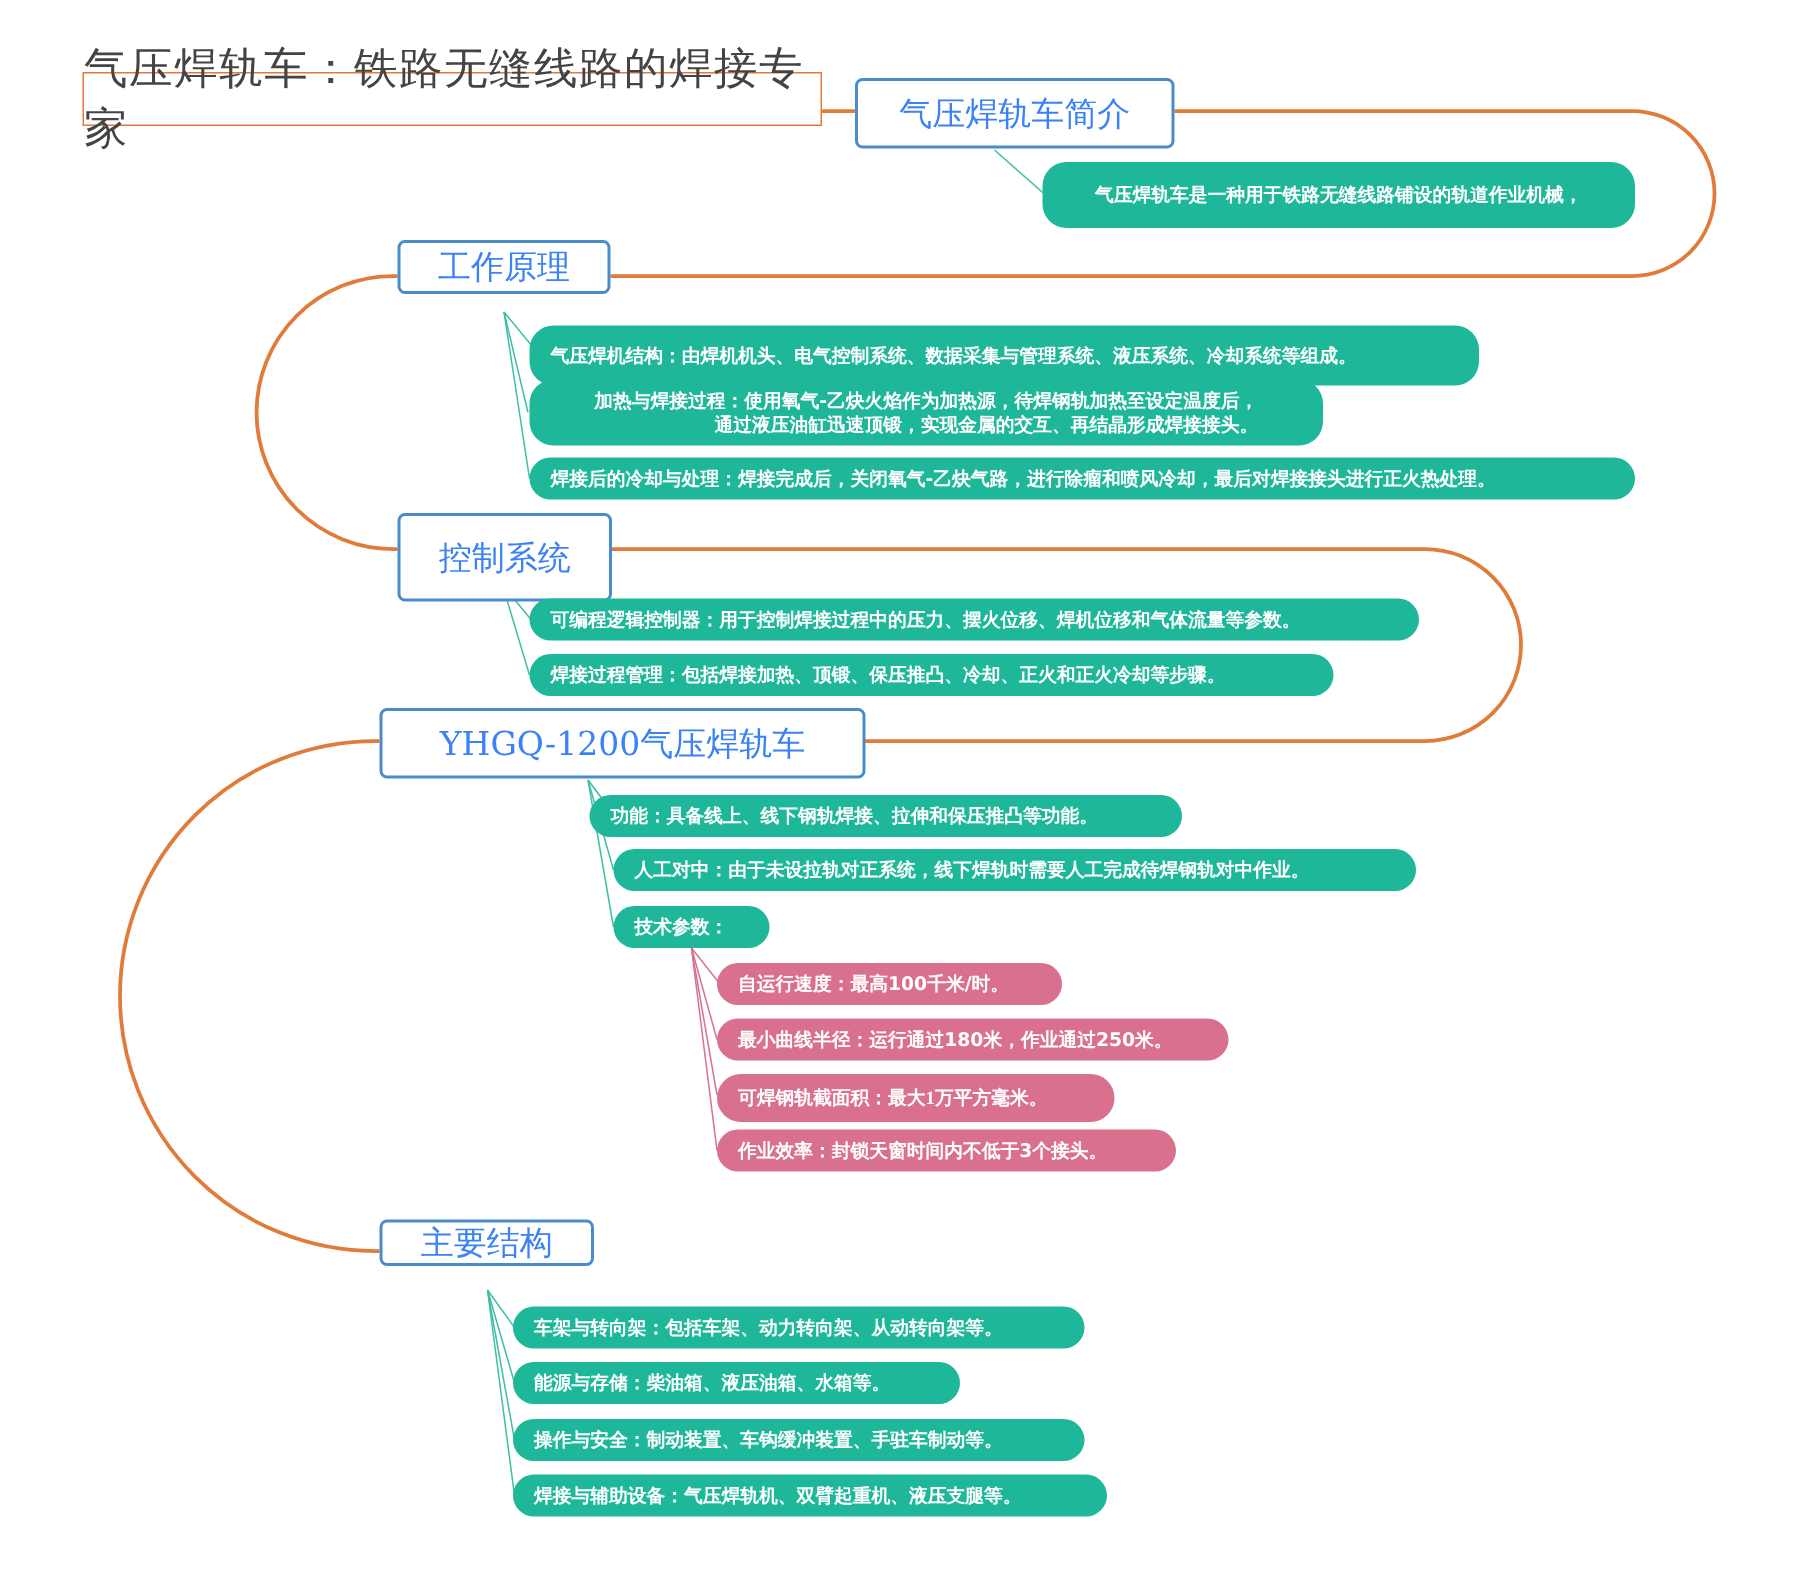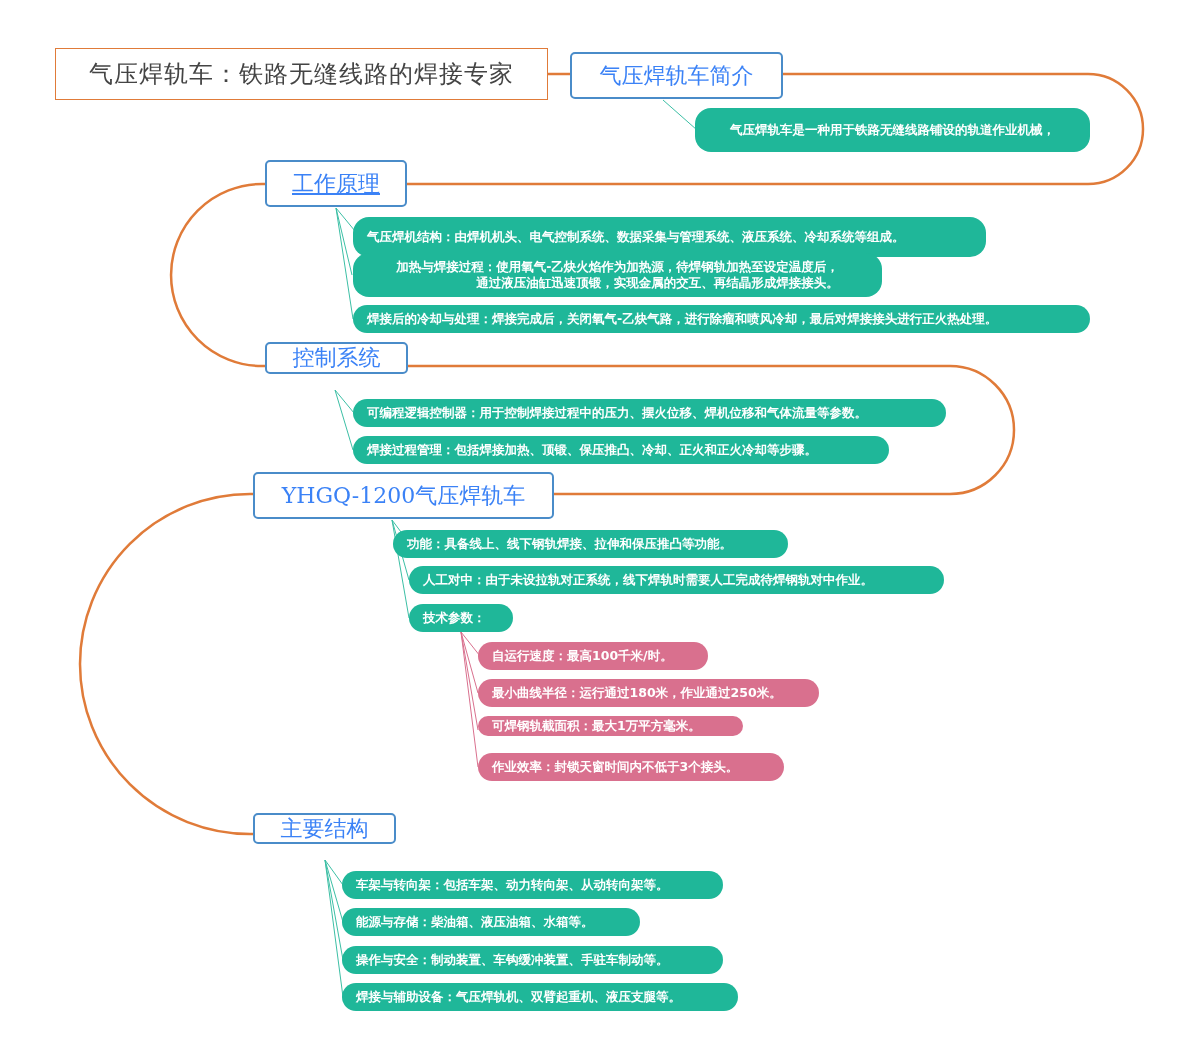--- a/index.html
+++ b/index.html
@@ -1,25 +1,25 @@
 <!DOCTYPE html>
 <html><head>
   <meta charset="utf-8">
   <style>
     html, body { margin: 0; padding: 0; background: #ffffff; }
     body { width: 1200px; height: 1060px; position: relative; overflow: hidden;
            font-family: "DejaVu Serif", "Liberation Serif", serif; }
     #connectors { position: absolute; left: 0; top: 0; width: 1200px; height: 1060px; z-index: 0; }
     .abs { position: absolute; }
     .root {
-      left: 55px; top: 48px; width: 493px; height: 52px;
+      left: 55px; top: 48px; width: 493px; height: 36px;
       border: 1.5px solid #e07b39; background: #fff;
       display: flex; align-items: center; justify-content: center;
       font-family: "DejaVu Sans", "Liberation Sans", sans-serif;
-      font-size: 24px; color: #444; letter-spacing: 1px; z-index: 2; box-sizing: border-box;
+      font-size: 29px; color: #444; letter-spacing: 1px; z-index: 2; box-sizing: border-box;
     }
     .topic {
       border: 2px solid #4a8cc9; border-radius: 5px; background: #fff;
       display: flex; align-items: center; justify-content: center;
       color: #3b82f6; font-size: 22px; z-index: 2; box-sizing: border-box;
       font-family: "DejaVu Serif", "Liberation Serif", serif;
     }
     .pill {
       background: #1fb799; color: #fff; border-radius: 16px;
       font-family: "DejaVu Sans", "Liberation Sans", sans-serif;
@@ -78,65 +78,65 @@
 
 <div class="abs topic" style="left:570px; top:52px; width:213px; height:47px;">
   <span>气压焊轨车简介</span>
 </div>
 <div class="abs pill multi" style="left:695px; top:108px; width:395px; height:44px;">
   <div>
     <span class="line">气压焊轨车是一种用于铁路无缝线路铺设的轨道作业机械，</span>
   </div>
 </div>
 
-<div class="abs topic" style="left:265px; top:160px; width:142px; height:47px;text-decoration:underline;">
+<div class="abs topic" style="left:265px; top:160px; width:142px; height:36px;">
   <span>工作原理</span>
 </div>
 <div class="abs pill" style="left:353px; top:217px; width:633px; height:40px;">
   <span>气压焊机结构：由焊机机头、电气控制系统、数据采集与管理系统、液压系统、冷却系统等组成。</span>
 </div>
 <div class="abs pill multi" style="left:353px; top:253px; width:529px; height:44px;text-align:right;">
   <div>
     <span class="line">加热与焊接过程：使用氧气-乙炔火焰作为加热源，待焊钢轨加热至设定温度后，</span>
     <span class="line">通过液压油缸迅速顶锻，实现金属的交互、再结晶形成焊接接头。</span>
   </div>
 </div>
 <div class="abs pill" style="left:353px; top:305px; width:737px; height:28px;">
   <span>焊接后的冷却与处理：焊接完成后，关闭氧气-乙炔气路，进行除瘤和喷风冷却，最后对焊接接头进行正火热处理。</span>
 </div>
 
-<div class="abs topic" style="left:265px; top:342px; width:143px; height:32px;">
+<div class="abs topic" style="left:265px; top:342px; width:143px; height:59px;">
   <span>控制系统</span>
 </div>
 <div class="abs pill" style="left:353px; top:399px; width:593px; height:28px;">
   <span>可编程逻辑控制器：用于控制焊接过程中的压力、摆火位移、焊机位移和气体流量等参数。</span>
 </div>
 <div class="abs pill" style="left:353px; top:436px; width:536px; height:28px;">
   <span>焊接过程管理：包括焊接加热、顶锻、保压推凸、冷却、正火和正火冷却等步骤。</span>
 </div>
 
-<div class="abs topic" style="left:253px; top:472px; width:301px; height:47px;">
+<div class="abs topic" style="left:253px; top:472px; width:324px; height:47px;">
   <span>YHGQ-1200气压焊轨车</span>
 </div>
 <div class="abs pill" style="left:393px; top:530px; width:395px; height:28px;">
   <span>功能：具备线上、线下钢轨焊接、拉伸和保压推凸等功能。</span>
 </div>
 <div class="abs pill" style="left:409px; top:566px; width:535px; height:28px;">
   <span>人工对中：由于未设拉轨对正系统，线下焊轨时需要人工完成待焊钢轨对中作业。</span>
 </div>
 <div class="abs pill" style="left:409px; top:604px; width:104px; height:28px;">
   <span>技术参数：</span>
 </div>
 <div class="abs pill pink" style="left:478px; top:642px; width:230px; height:28px;">
   <span>自运行速度：最高100千米/时。</span>
 </div>
 <div class="abs pill pink" style="left:478px; top:679px; width:341px; height:28px;">
   <span>最小曲线半径：运行通过180米，作业通过250米。</span>
 </div>
-<div class="abs pill pink" style="left:478px; top:716px; width:265px; height:20px;">
+<div class="abs pill pink" style="left:478px; top:716px; width:265px; height:32px;font-family:Liberation Serif, serif;">
   <span>可焊钢轨截面积：最大1万平方毫米。</span>
 </div>
 <div class="abs pill pink" style="left:478px; top:753px; width:306px; height:28px;">
   <span>作业效率：封锁天窗时间内不低于3个接头。</span>
 </div>
 
 <div class="abs topic" style="left:253px; top:813px; width:143px; height:31px;">
   <span>主要结构</span>
 </div>
 <div class="abs pill" style="left:342px; top:871px; width:381px; height:28px;">

